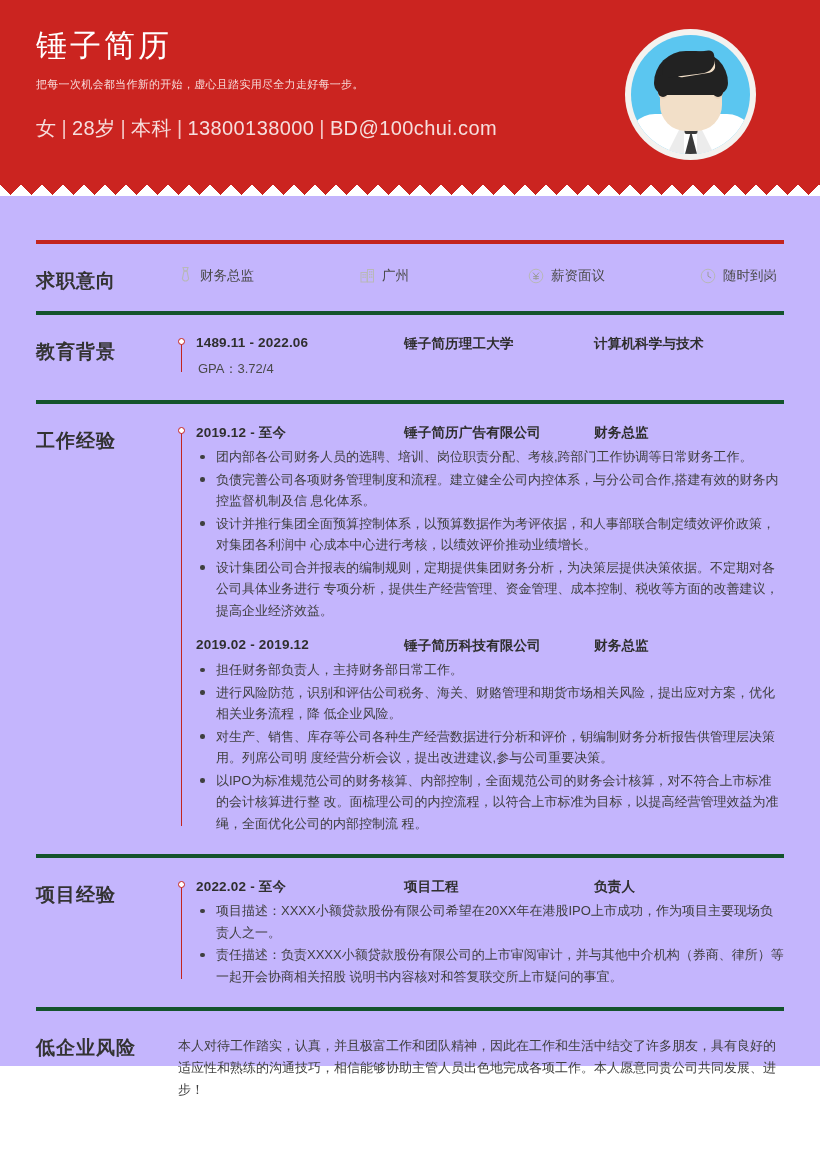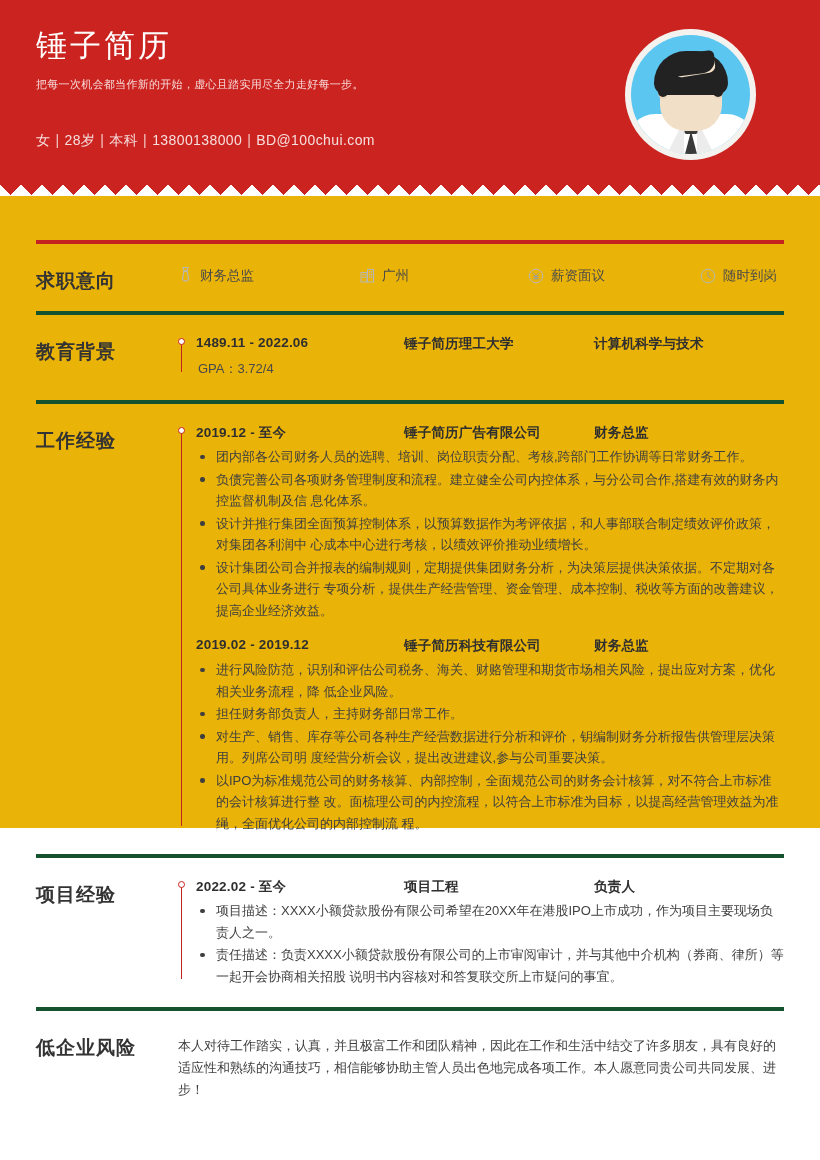--- a/index.html
+++ b/index.html
@@ -4,21 +4,21 @@
 <style>
   * { box-sizing: border-box; margin: 0; padding: 0; }
   html, body {
     width: 820px;
     height: 1160px;
     background: #ffffff;
     font-family: "Liberation Sans", "DejaVu Sans", sans-serif;
     color: #3a3a3a;
     overflow: hidden;
   }
-  .page { position: relative; width: 820px; height: 828px; background:#eab308; }
+  .page { position: relative; width: 820px; height: 1066px; background:#c4b5fd; }
 
   
   .header {
     position: relative;
     width: 820px;
     height: 196px;
     background: #CB2420;
     overflow: hidden;
   }
   .header-inner { position: relative; padding: 26px 0 0 36px; width: 600px; }
@@ -30,22 +30,22 @@
     line-height: 40px;
   }
   .hdr-slogan {
     margin-top: 8px;
     font-size: 11px;
     color: #f7d9d8;
     line-height: 20px;
     letter-spacing: .3px;
   }
   .hdr-meta {
-    margin-top: 38px;
-    font-size: 14px;
+    margin-top: 21px;
+    font-size: 20px;
     color: #f6dedd;
     letter-spacing: .4px;
   }
   .hdr-meta .sep { color: #f3c8c6; padding: 0 5px; font-weight:300; }
 
   
   .zigzag {
     position: absolute;
     left: 0; bottom: 0;
     width: 820px; height: 13px;
@@ -360,22 +360,22 @@
             </ul>
           </div>
 
           <div class="entry">
             <div class="entry-head">
               <div class="eh-date">2019.02 - 2019.12</div>
               <div class="eh-org">锤子简历科技有限公司</div>
               <div class="eh-role">财务总监</div>
             </div>
             <ul class="bullets">
+              <li>担任财务部负责人，主持财务部日常工作。</li>
               <li>进行风险防范，识别和评估公司税务、海关、财赂管理和期货市场相关风险，提出应对方案，优化相关业务流程，降 低企业风险。</li>
-              <li>担任财务部负责人，主持财务部日常工作。</li>
               <li>对生产、销售、库存等公司各种生产经营数据进行分析和评价，钥编制财务分析报告供管理层决策用。列席公司明 度经营分析会议，提出改进建议,参与公司重要决策。</li>
               <li>以IPO为标准规范公司的财务核算、内部控制，全面规范公司的财务会计核算，对不符合上市标准的会计核算进行整 改。面梳理公司的内控流程，以符合上市标准为目标，以提高经营管理效益为准绳，全面优化公司的内部控制流 程。</li>
             </ul>
           </div>
 
         </div>
       </div>
     </div>
 
     <div class="section" id="sec-proj">

